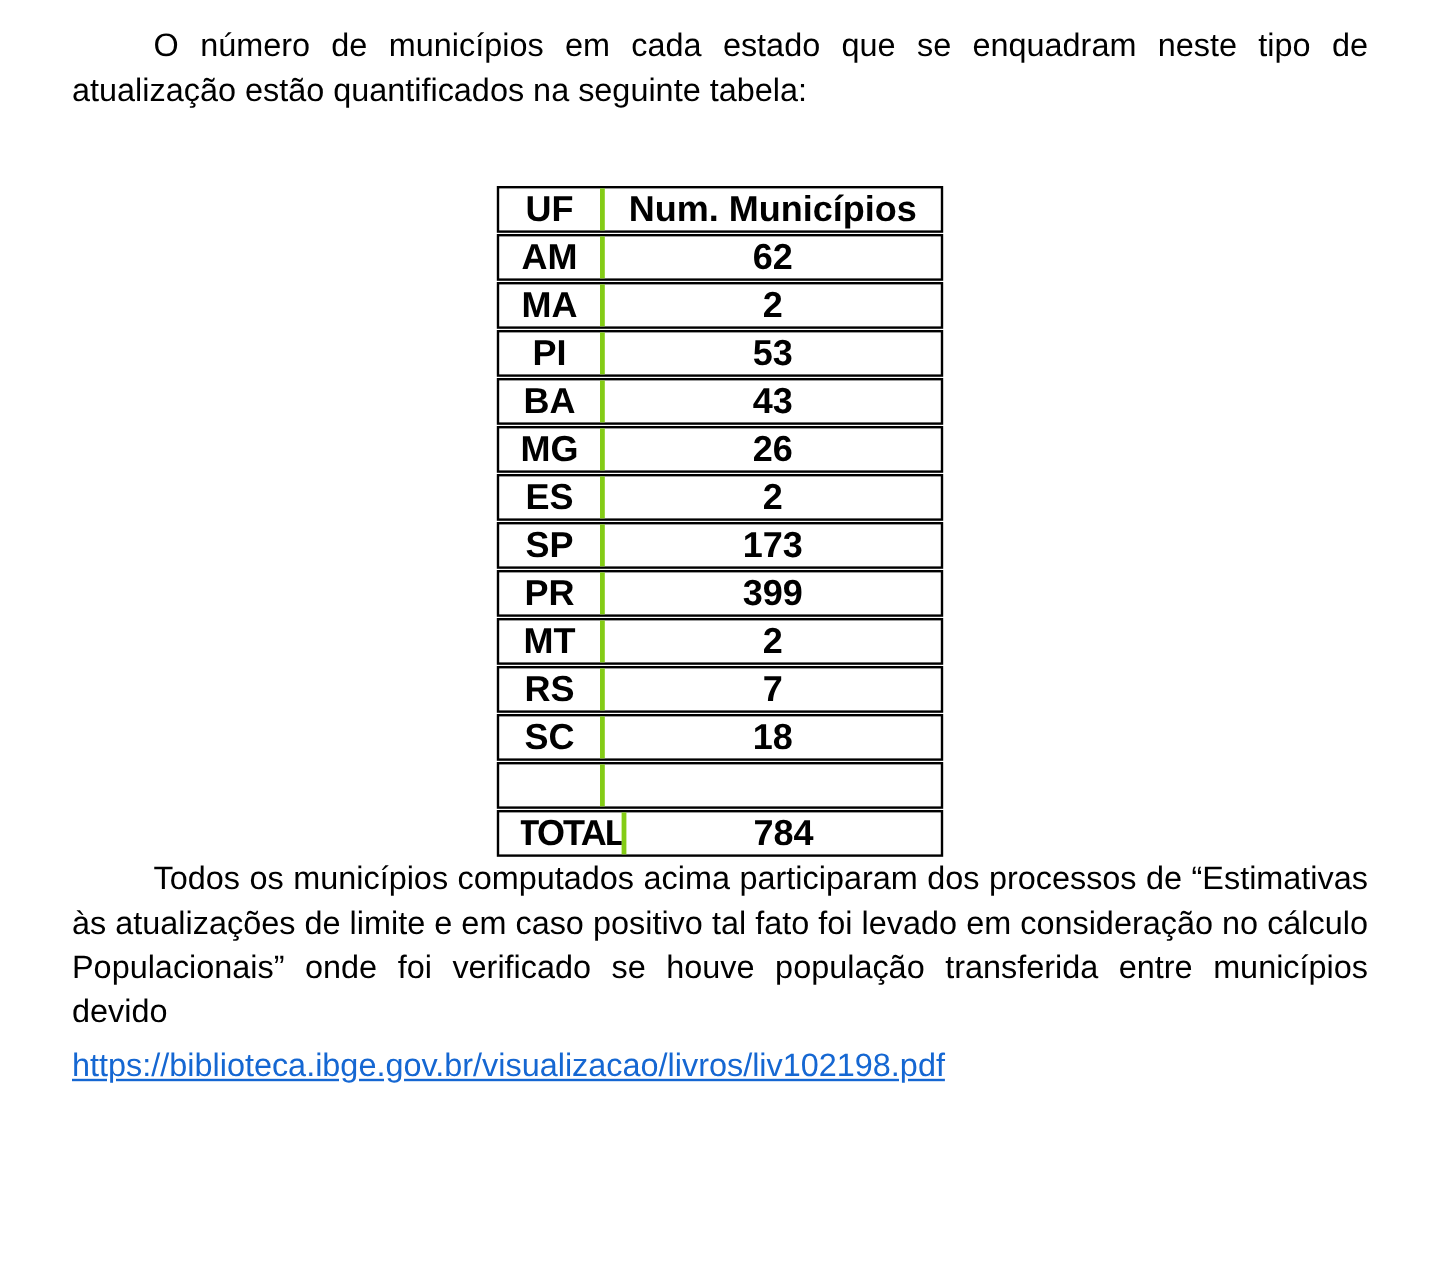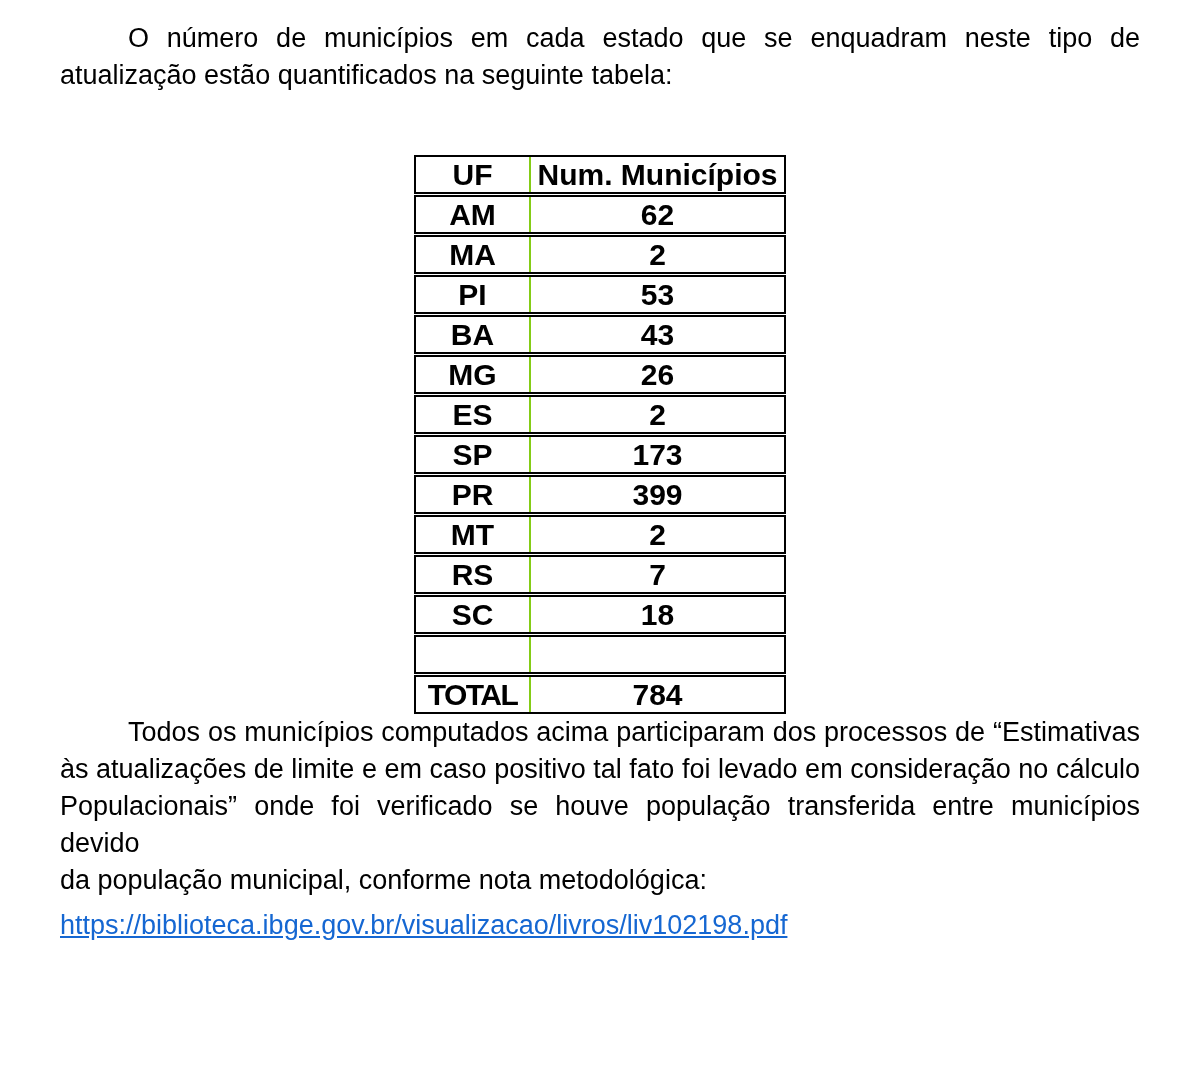--- a/index.html
+++ b/index.html
@@ -25,29 +25,29 @@
   .trow {
     display: flex;
     box-sizing: border-box;
     height: 39px;
     border: 2px solid #000;
     margin-bottom: 1px;
     font-weight: bold;
     font-size: 30px;
     background: #fff;
   }
-  .trow:last-child { margin-bottom: 0; }
+  .trow:last-child { margin-bottom: 0; padding-left: 18px; }
   .tcell {
     display: flex;
     align-items: center;
     justify-content: center;
     box-sizing: border-box;
     overflow: hidden;
   }
-  .tcell-uf { width: 115px; border-right: 2px solid #84cc16; }
+  .tcell-uf { width: 88px; border-right: 4px solid #84cc16; }
   .tcell-num { flex: 1; }
   .trow.total .tcell-uf { letter-spacing: -1.5px; }
 
   
   .linkline { margin: 8px 0 0 0; font-size: 27px; line-height: 37px; }
   .doc-link { text-decoration: underline; cursor: pointer; }
 </style>
 </head>
 <body>
 
@@ -114,20 +114,19 @@
       <div class="trow total">
         <div class="tcell tcell-uf">TOTAL</div>
         <div class="tcell tcell-num">784</div>
       </div>
     </div>
 
   <div class="para para2">
       <div class="line indent">Todos os municípios computados acima participaram dos processos de “Estimativas</div>
       <div class="line">às atualizações de limite e em caso positivo tal fato foi levado em consideração no cálculo</div>
       <div class="line">Populacionais” onde foi verificado se houve população transferida entre municípios devido</div>
-      <div class="line last">da população municipal, conforme nota metodológica:</div>
     </div>
 
   <p class="linkline">
     <a class="doc-link" href="#" style="color: rgb(21, 103, 210);">https://biblioteca.ibge.gov.br/visualizacao/livros/liv102198.pdf</a>
   </p>
 
 </div>
 
 </body></html>

